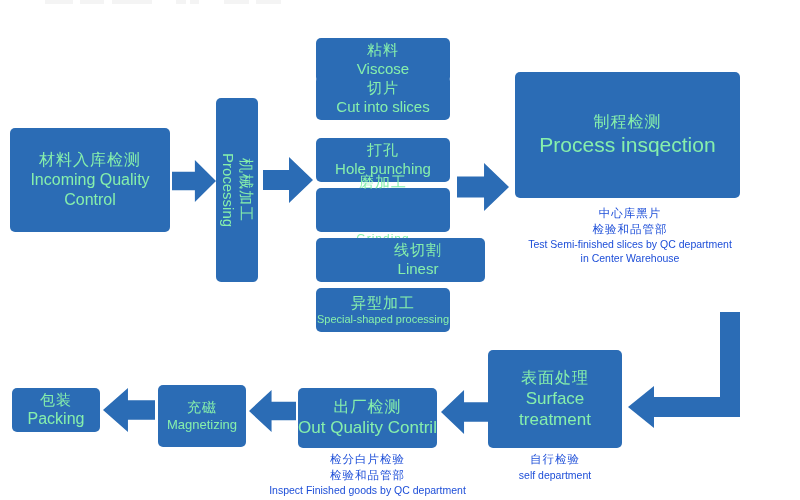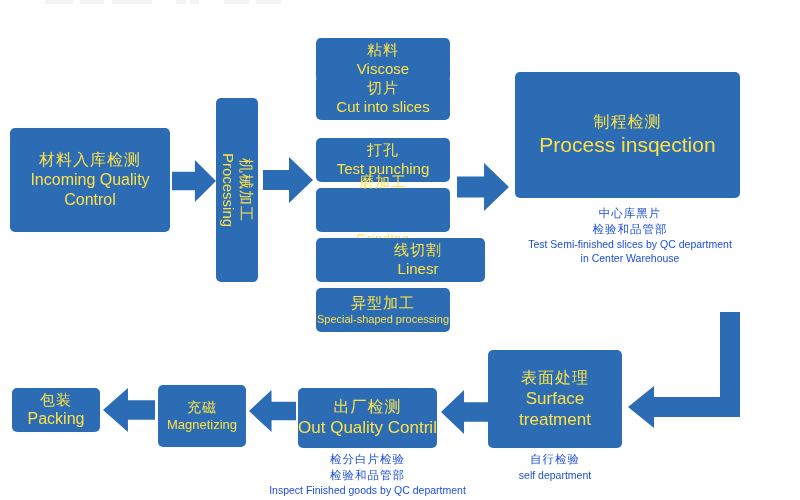--- a/index.html
+++ b/index.html
@@ -1,21 +1,21 @@
 <!DOCTYPE html>
 <html><head>
 <meta charset="utf-8">
 <style>
   html,body{margin:0;padding:0;background:#ffffff;}
   #stage{
     position:relative;width:800px;height:500px;background:#ffffff;
     font-family:"Liberation Sans","DejaVu Sans",sans-serif;overflow:hidden;
   }
   .box{
-    position:absolute;background:#2b6cb5;color:#fde047;
+    position:absolute;background:#2b6cb5;color:#86efac;
     display:flex;flex-direction:column;align-items:center;justify-content:center;
     text-align:center;line-height:1.25;border-radius:5px;
   }
   .zh{font-size:16px;letter-spacing:1px;}
   .en{font-size:16px;}
   .arrow{position:absolute;background:#2b6cb5;}
   .arrow-right{clip-path:polygon(0 28%,52% 28%,52% 0,100% 50%,52% 100%,52% 72%,0 72%);}
   .arrow-left{clip-path:polygon(100% 28%,48% 28%,48% 0,0 50%,48% 100%,48% 72%,100% 72%);}
   .tri-left{clip-path:polygon(100% 0,0 50%,100% 100%);}
   .caption{
@@ -60,21 +60,21 @@
   <div class="box" style="left:316px;top:38px;width:134px;height:44px;">
     <div class="zh" style="font-size:15px;">粘料</div>
     <div class="en" style="font-size:15px;">Viscose</div>
   </div>
   <div class="box" style="left:316px;top:76px;width:134px;height:44px;">
     <div class="zh" style="font-size:15px;">切片</div>
     <div class="en" style="font-size:15px;">Cut into slices</div>
   </div>
   <div class="box" style="left:316px;top:138px;width:134px;height:44px;">
     <div class="zh" style="font-size:15px;">打孔</div>
-    <div class="en" style="font-size:15px;">Test punching</div>
+    <div class="en" style="font-size:15px;">Hole punching</div>
   </div>
   <div class="box" style="left:316px;top:188px;width:134px;height:44px;">
     <div class="zh" style="font-size:15px;">磨加工</div>
     <div class="en" style="font-size:12px;letter-spacing:1px;margin-top:41px;">Grinding</div>
   </div>
   <div class="box" style="left:316px;top:238px;width:134px;height:44px;padding-left:35px;">
     <div class="zh" style="font-size:15px;">线切割</div>
     <div class="en" style="font-size:15px;">Linesr</div>
   </div>
   <div class="box" style="left:316px;top:288px;width:134px;height:44px;">

